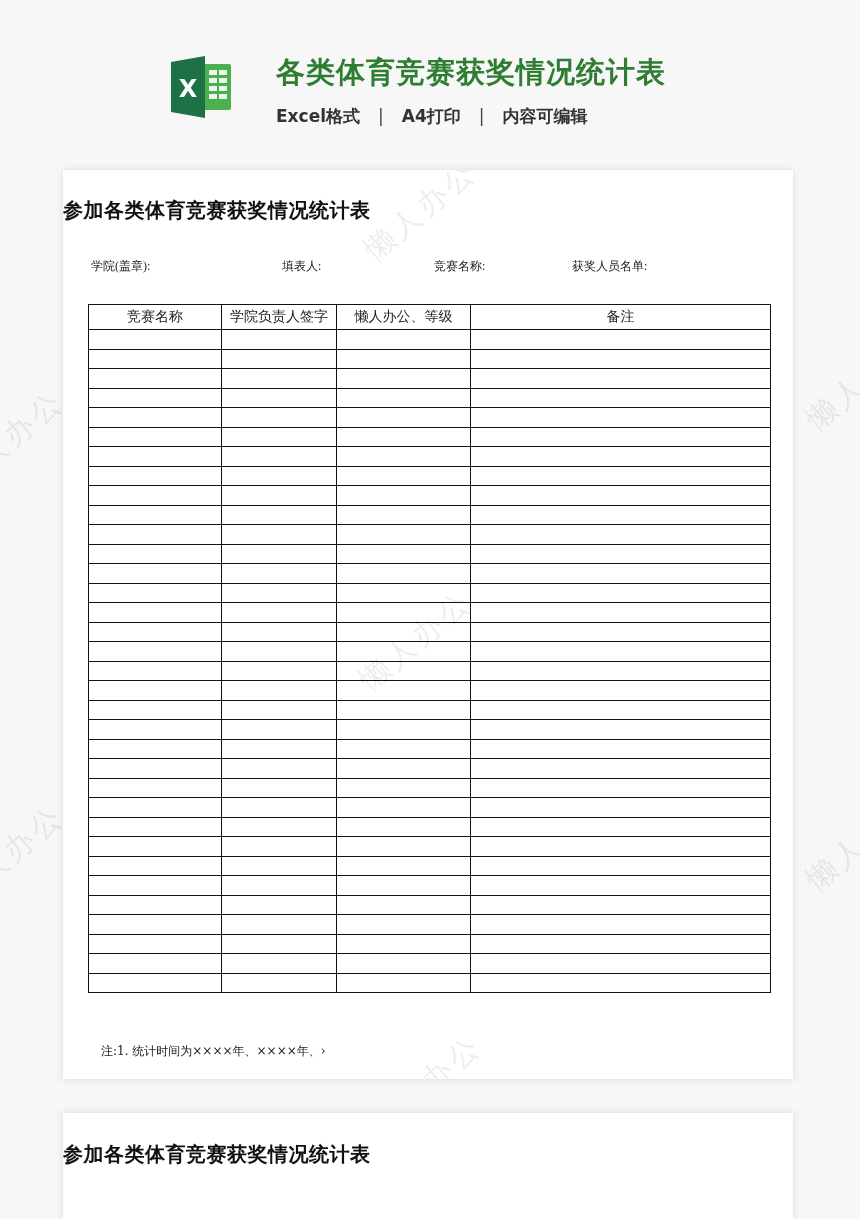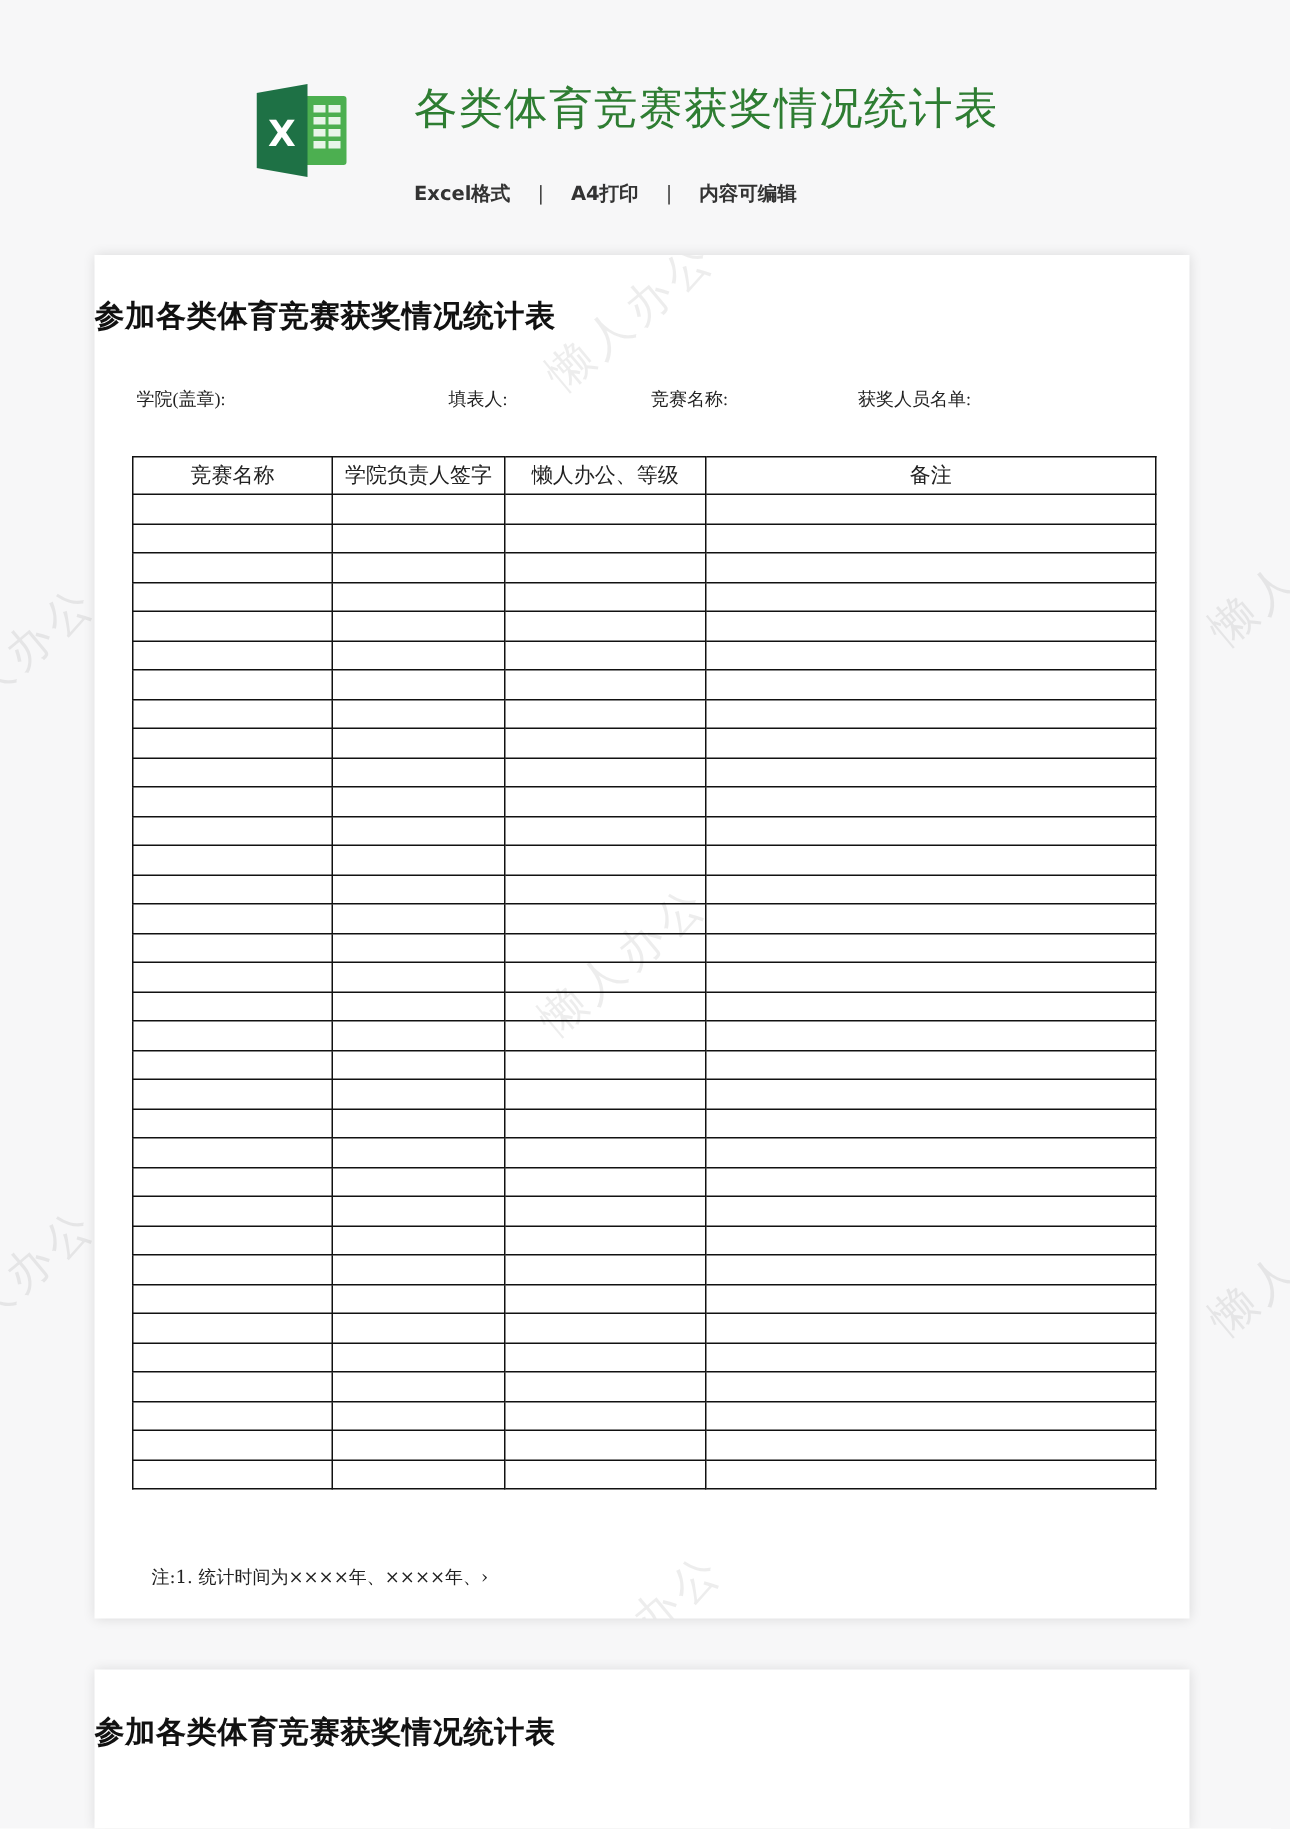--- a/index.html
+++ b/index.html
@@ -6,26 +6,26 @@
     body {
       width: 860px; height: 1219px; overflow: hidden;
       background: #f7f7f8;
       font-family: "Liberation Sans", "DejaVu Sans", sans-serif;
       position: relative;
     }
     .header { position: absolute; left: 0; top: 0; width: 860px; height: 150px; }
     .xl-icon { position: absolute; left: 171px; top: 56px; width: 62px; height: 62px; }
     .title {
       position: absolute; left: 276px; top: 54px;
-      font-size: 29px; font-weight: normal; color: #2e7d32; letter-spacing: 1px;
+      font-size: 29px; font-weight: bold; color: #2e7d32; letter-spacing: 1px;
       font-family: "DejaVu Sans", sans-serif; line-height: 36px; white-space: nowrap;
     }
     .subtitle {
-      position: absolute; left: 276px; top: 118px;
-      font-size: 13px; font-weight: bold; color: #333; line-height: 24px; white-space: nowrap;
+      position: absolute; left: 276px; top: 104px;
+      font-size: 17px; font-weight: bold; color: #333; line-height: 24px; white-space: nowrap;
       font-family: "DejaVu Sans", sans-serif;
     }
     .subtitle .sep { display: inline-block; margin: 0 18px; font-weight: normal; color: #444; }
 
     .page {
       position: absolute; left: 63px; width: 730px; background: #fff;
       box-shadow: 0 0 8px rgba(0,0,0,0.12);
       overflow: hidden;
     }
     .page1 { top: 170px; height: 909px; }
@@ -84,21 +84,21 @@
   <div class="title">各类体育竞赛获奖情况统计表</div>
   <div class="subtitle">
     <span>Excel格式</span><span class="sep">|</span><span>A4打印</span><span class="sep">|</span><span>内容可编辑</span>
   </div>
 </div>
 
 <div class="page page1">
   <div class="doc-title">参加各类体育竞赛获奖情况统计表</div>
   <div class="meta-row">
     <span style="left:28px">学院(盖章):</span>
-    <span style="left:236px">填表人:</span>
+    <span style="left:219px">填表人:</span>
     <span style="left:371px">竞赛名称:</span>
     <span style="left:509px">获奖人员名单:</span>
   </div>
 
   <table class="grid">
     <colgroup>
       <col style="width:133px">
         <col style="width:115px">
         <col style="width:134px">
         <col style="width:300px">

